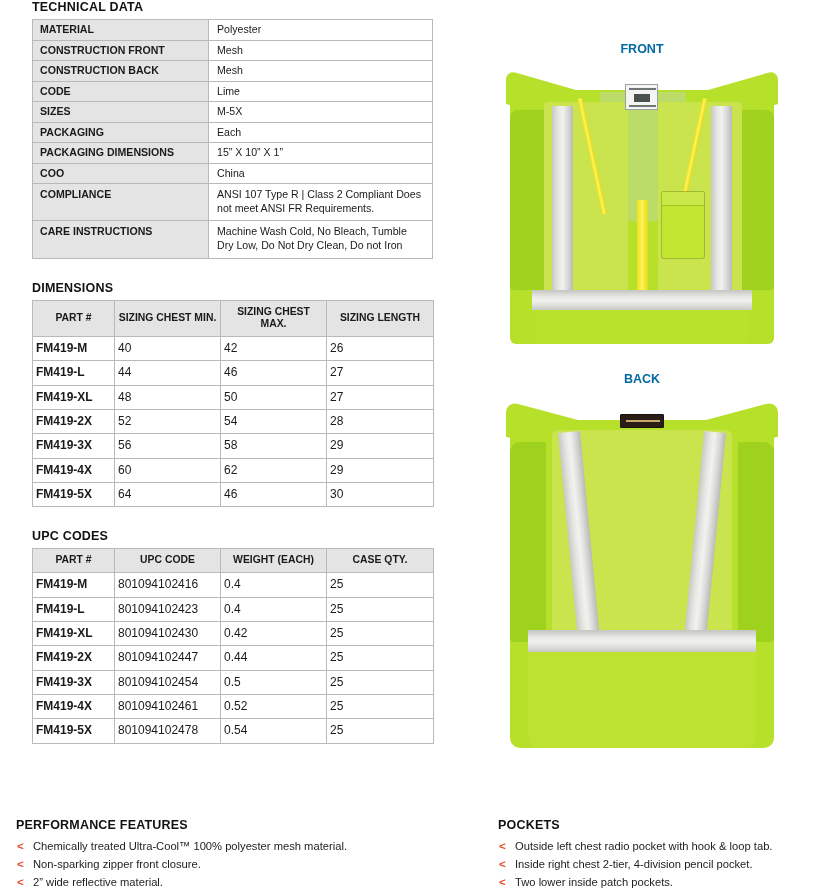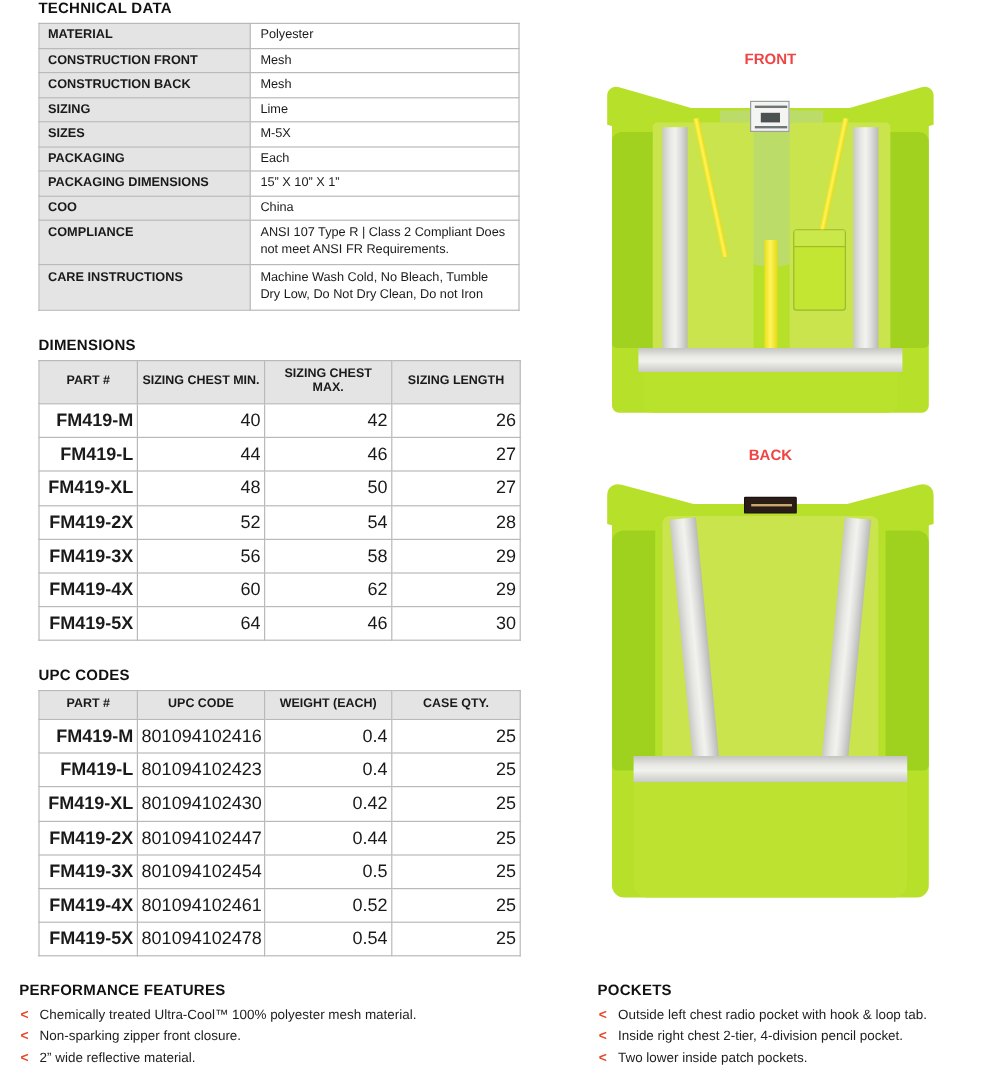--- a/index.html
+++ b/index.html
@@ -56,22 +56,22 @@
   table.grid th {
     background: #e4e4e4;
     font-weight: bold;
     text-align: center;
     font-size: 10.4px;
     line-height: 1.22;
     padding: 5px 3px;
     vertical-align: middle;
   }
   table.grid td {
-    text-align: right;
-    font-size: 15px;
+    text-align: left;
+    font-size: 12px;
     padding: 4px 3px;
     vertical-align: middle;
   }
   table.grid td.part {
     font-weight: bold;
     background: #ffffff;
   }
 
   
   .features { position: absolute; left: 16px; top: 818px; width: 420px; }
@@ -92,21 +92,21 @@
     font-size: 11.5px;
     line-height: 1.62;
   }
 
   
   .right-col { position: absolute; left: 440px; top: 0; width: 390px; }
   .view-label {
     text-align: center;
     font-size: 12.5px;
     font-weight: bold;
-    color: #ef4444;
+    color: #0369a1;
     width: 300px;
     margin-left: 52px;
   }
   .vest-stage { position: relative; margin-left: 52px; }
   .vest-front { width: 300px; height: 272px; }
   .vest-back  { width: 300px; height: 350px; }
 
   
   .v { position: absolute; }
   .lime        { background: #b6e02a; }
@@ -152,21 +152,21 @@
         </tr>
         <tr>
           <td class="lbl">CONSTRUCTION FRONT</td>
           <td class="val">Mesh</td>
         </tr>
         <tr>
           <td class="lbl">CONSTRUCTION BACK</td>
           <td class="val">Mesh</td>
         </tr>
         <tr>
-          <td class="lbl">SIZING</td>
+          <td class="lbl">CODE</td>
           <td class="val">Lime</td>
         </tr>
         <tr>
           <td class="lbl">SIZES</td>
           <td class="val">M-5X</td>
         </tr>
         <tr>
           <td class="lbl">PACKAGING</td>
           <td class="val">Each</td>
         </tr>

